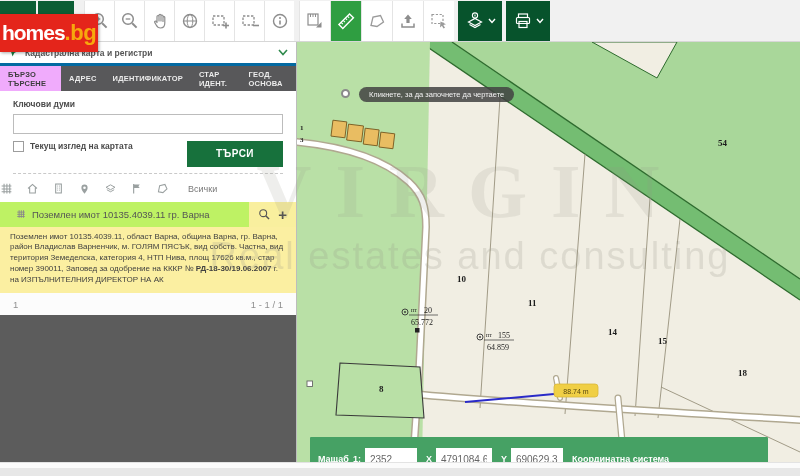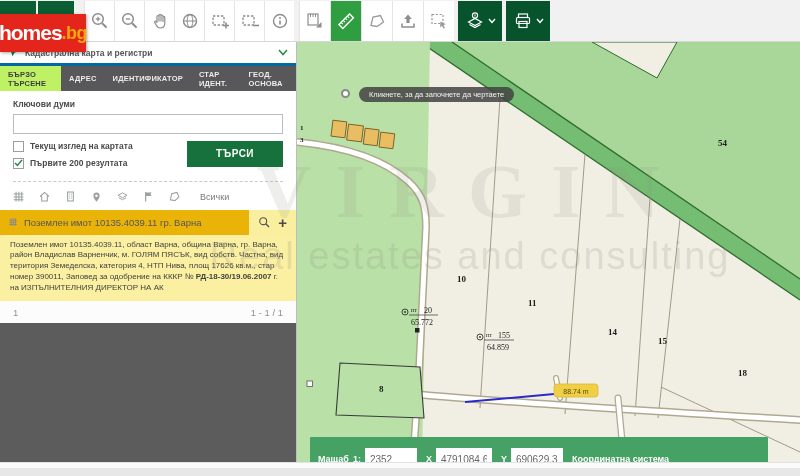--- a/index.html
+++ b/index.html
@@ -7,46 +7,46 @@
 
   
   .toolbar { position:absolute; left:0; top:0; width:800px; height:42px; background:#f1f1f1; border-bottom:1px solid #d7d7d7; z-index:20; }
   .tb-left-green { position:absolute; top:1px; width:36px; height:39px; background:#0b5e34; }
   .tb-btn { width:30px; height:40px; background:#fff; border-left:1px solid #e4e4e4; display:flex; align-items:center; justify-content:center; cursor:pointer; }
   .tb-group1 { position:absolute; left:84px; top:1px; display:flex; }
   .tb-group2 { position:absolute; left:299px; top:1px; display:flex; }
   .tb-group2 .tb-btn { width:31px; }
   .tb-btn.active { background:#2f9e41; }
   .tb-dd { width:44px; height:40px; margin-left:4px; background:#07532c; display:flex; align-items:center; justify-content:center; gap:3px; cursor:pointer; }
-  .logo { position:absolute; left:0; top:14px; width:86px; height:38px; background:#e4251b; z-index:30; display:flex; align-items:center; justify-content:center; box-shadow:1px 1px 3px rgba(0,0,0,.35); }
+  .logo { position:absolute; left:0; top:14px; width:98px; height:38px; background:#e4251b; z-index:30; display:flex; align-items:center; justify-content:center; box-shadow:1px 1px 3px rgba(0,0,0,.35); }
   .logo .t1 { color:#fff; font-weight:bold; font-size:21px; letter-spacing:-1px; }
-  .logo .t2 { color:#f7a80d; font-weight:bold; font-size:18px; letter-spacing:-0.5px; }
+  .logo .t2 { color:#f7a80d; font-weight:bold; font-size:22px; letter-spacing:-0.5px; }
 
   
   .sidebar { position:absolute; left:0; top:42px; width:297px; height:420px; background:#fff; border-right:1px solid #bdbdbd; display:flex; flex-direction:column; z-index:10; }
   .sb-header { height:24px; display:flex; align-items:center; padding:0 8px; border-bottom:3px solid #0369a1; background:#fff;font-weight:bold; }
   .sb-header .title { font-size:8.5px; color:#555; margin-left:6px; }
   .sb-header .chev { margin-left:auto; }
   .sb-tabs { height:25px; background:#58585a; display:flex; align-items:stretch; }
   .sb-tab { font-size:7.5px; font-weight:bold; color:#ececec; display:flex; align-items:center; padding:0 8px; letter-spacing:.2px; cursor:pointer; }
-  .sb-tab.active { background:#bef264; color:#3d3d3d; }
+  .sb-tab.active { background:#f0abfc; color:#3d3d3d; }
   .sb-search { padding:8px 13px 0 13px; }
   .kw-label { font-size:8.5px; font-weight:bold; color:#4a4a4a; margin-bottom:4px; }
   .kw-input { width:100%; height:20px; border:1px solid #bcbcbc; background:#fff; font-size:10px; padding:0 5px; }
   .search-row { display:flex; margin-top:7px; }
   .chk-col { flex:1; }
   .chk-line { display:flex; align-items:center; margin-bottom:6px; cursor:pointer; }
   .chk-box { width:11px; height:11px; border:1px solid #9d9d9d; background:#fff; margin-right:6px; display:flex; align-items:center; justify-content:center; }
   .chk-label { font-size:8.5px; font-weight:bold; color:#4a4a4a; }
   .search-btn { width:96px; height:26px; background:#17713c; color:#fff; border:none; font-size:10px; font-weight:bold; letter-spacing:.5px; cursor:pointer; }
   .dash-sep { border-top:1px dashed #c9c9c9; margin:6px 13px 0 13px; }
-  .filter-row { height:26px; display:flex; align-items:center; gap:13px; padding:0 12px; margin-top:2px; }
+  .filter-row { height:26px; display:flex; align-items:center; gap:13px; padding:0 0; margin-top:2px; }
   .f-ic { display:flex; cursor:pointer; }
   .all-label { font-size:9px; color:#7a7a7a; margin-left:6px; cursor:pointer; }
-  .result-header { height:25px; background:#eab308; display:flex; align-items:center; padding-left:8px; cursor:pointer; }
+  .result-header { height:25px; background:#bef264; display:flex; align-items:center; padding-left:16px; cursor:pointer; }
   .result-header .rh-text { font-size:9.5px; color:#555; margin-left:6px; }
   .result-tools { margin-left:auto; height:100%; background:#f9ef9e; display:flex; align-items:center; gap:7px; padding:0 9px; }
   .plus-glyph { font-size:15px; font-weight:bold; color:#4a4a4a; line-height:1; cursor:pointer; }
   .result-info { background:#fbefa1; padding:5px 10px 8px 10px; font-size:8px; line-height:1.35; color:#3f3f3f; }
   .pagination { height:22px; display:flex; align-items:center; padding:0 13px; font-size:9.5px; color:#909090; background:#fcfcfc; }
   .pagination .range { margin-left:auto; }
   .sb-empty { flex:1; background:#5c5c5c; }
 
   
   .map { position:absolute; left:297px; top:42px; width:503px; height:420px; overflow:hidden; background:#f1eee3; }
@@ -214,28 +214,20 @@
 
   <div class="sb-search">
     <div class="kw-label">Ключови думи</div>
     <input class="kw-input" type="text" value="" style="">
     <div class="search-row">
       <div class="chk-col">
         <div class="chk-line">
           <span class="chk-box"></span>
           <span class="chk-label">Текущ изглед на картата</span>
         </div>
-        <div class="chk-line">
-          <span class="chk-box">
-            <svg width="9" height="8" viewBox="0 0 9 8">
-                <path d="M1 4 L3.4 6.4 L8 1" fill="none" stroke="#2e8b46" stroke-width="1.6"></path>
-              </svg>
-          </span>
-          <span class="chk-label">Първите 200 резултата</span>
-        </div>
       </div>
       <button class="search-btn">ТЪРСИ</button>
     </div>
   </div>
 
   <div class="dash-sep"></div>
 
   <div class="filter-row">
     <span class="f-ic">
         <svg width="13" height="13" viewBox="0 0 16 16">

